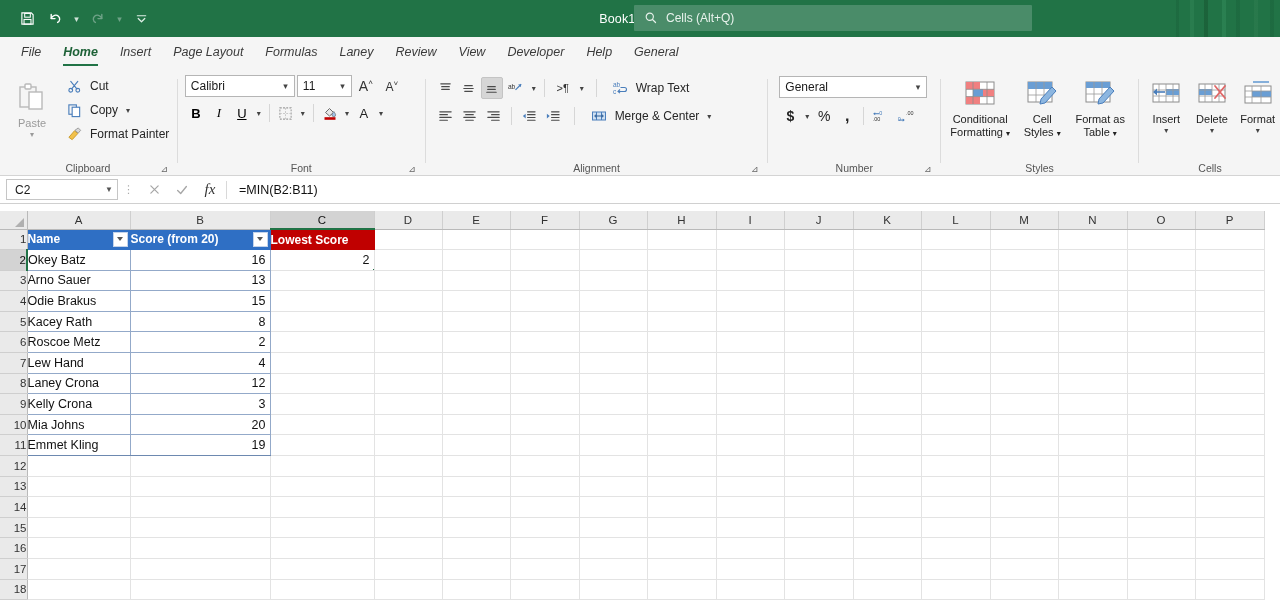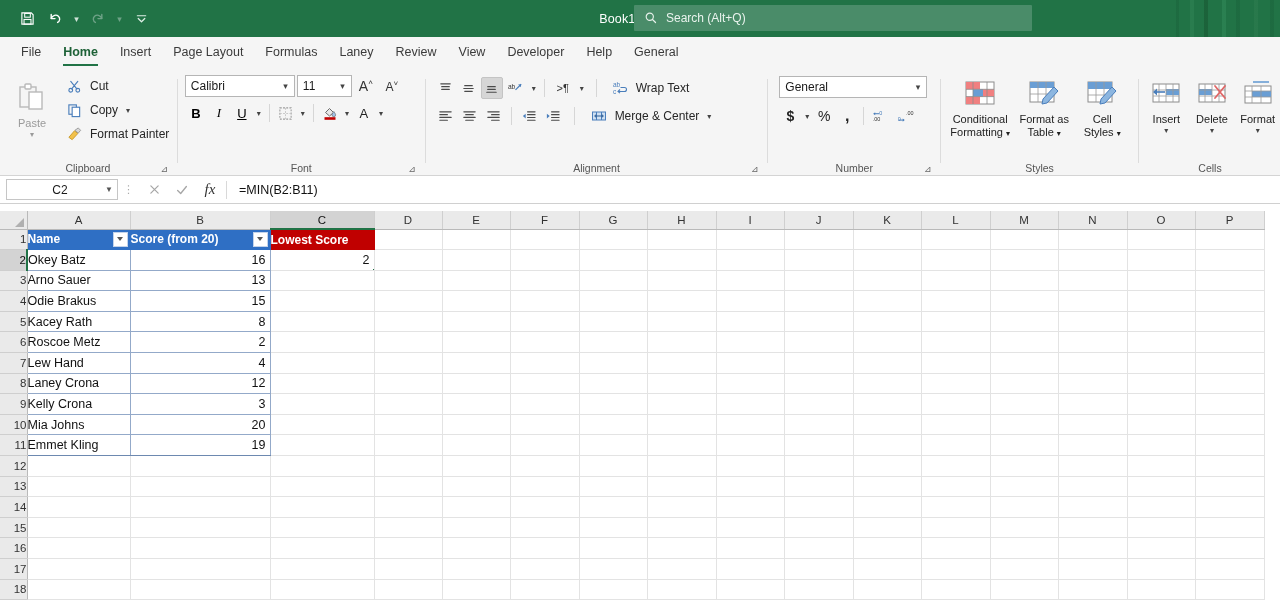--- a/index.html
+++ b/index.html
@@ -52,21 +52,21 @@
     opacity: .9;
   }
 
   
   .tabbar {
     height: 30px; background: #f5f5f5; display: flex; align-items: stretch;
     padding-left: 10px; border-bottom: none;
   }
   .tab {
     padding: 8px 11px; display: flex; align-items: center; font-size: 12.5px;
-    color: #3b3b3b; position: relative; white-space: nowrap;
+    color: #3b3b3b; position: relative; white-space: nowrap; font-style: italic;
   }
   .tab.active { color: #1d6137; font-weight: bold; }
   .tab.active::after {
     content: ""; position: absolute; left: 11px; right: 11px; bottom: 1px;
     height: 2.5px; background: #217346;
   }
 
   
   .ribbon {
     height: 109px; background: #f5f5f5; display: flex; position: relative;
@@ -113,21 +113,21 @@
 
   .vsep { width: 1px; height: 18px; background: #d6d6d6; margin: 0 4px; }
 
   
   .fbar {
     height: 28px; background: #fff; display: flex; align-items: center;
     border-bottom: 1px solid #d0d0d0; padding: 0 6px; gap: 0;
   }
   .namebox {
     width: 112px; height: 21px; border: 1px solid #c6c6c6; background: #fff;
-    display: flex; align-items: center; padding: 0 4px 0 8px; font-size: 12px; color: #1a1a1a; text-align: center;
+    display: flex; align-items: center; padding: 0 4px 0 8px; font-size: 12px; color: #1a1a1a;
   }
   .namebox .nv { flex: 1; }
   .namebox .nc { font-size: 8px; color: #555; }
   .fbar-grip { width: 22px; display: flex; align-items: center; justify-content: center; color: #aaa; font-size: 11px; letter-spacing: 1px;}
   .fbtns { display: flex; align-items: center; gap: 0; }
   .fbtn { width: 28px; height: 22px; display: flex; align-items: center; justify-content: center; color: #a6a6a6; font-size: 14px; }
   .fbtn.fx { color: #333; font-style: italic; font-family: "Liberation Serif", serif; font-size: 15px; }
   .fbar-sep { width: 1px; height: 18px; background: #d9d9d9; margin: 0 2px; }
   .finput { flex: 1; height: 22px; display: flex; align-items: center; padding-left: 10px; font-size: 12.5px; color: #111; }
 
@@ -241,21 +241,21 @@
       <span>Excel</span>
     </div>
 
     <div class="searchbox">
       <span class="mag">
         <svg width="14" height="14" viewBox="0 0 16 16">
             <circle cx="6.6" cy="6.6" r="4.1" fill="none" stroke="#e8f2ec" stroke-width="1.3"></circle>
             <path d="M9.7 9.7 L13.2 13.2" stroke="#e8f2ec" stroke-width="1.4" stroke-linecap="round"></path>
           </svg>
       </span>
-      <span class="ph">Search (Alt+Q)</span>
+      <span class="ph">Cells (Alt+Q)</span>
     </div>
 
     <div class="title-stripes"></div>
   </div>
 
   <div class="tabbar">
     <div class="tab">File</div>
     <div class="tab active">Home</div>
     <div class="tab">Insert</div>
     <div class="tab">Page Layout</div>
@@ -528,43 +528,43 @@
                 <rect x="4" y="3" width="14" height="7.3" fill="#f08080"></rect>
                 <rect x="18" y="10.3" width="14" height="7.3" fill="#f08080"></rect>
                 <rect x="4" y="17.6" width="14" height="7.4" fill="#f08080"></rect>
                 <rect x="11" y="10.3" width="10" height="7.3" fill="#6a9ed4"></rect>
                 <path d="M4 10.3h28M4 17.6h28M11 3v22M25 3v22" stroke="#8c8c8c" stroke-width=".8"></path>
               </svg>
           </span>
           <span class="lbl" style="color:#222">Conditional</span>
           <span class="lbl" style="color:#222"><span>Formatting</span> <span style="font-size:8px">▾</span></span>
         </div>
+        <div class="big-btn" style="width:56px">
+          <span class="ic">
+            <svg width="34" height="30" viewBox="0 0 34 30">
+                <rect x="3" y="3" width="24" height="20" fill="#fff" stroke="#8c8c8c" stroke-width="1"></rect>
+                <rect x="3" y="3" width="24" height="7" fill="#6a9ed4"></rect>
+                <path d="M3 16h24M11 3v20M19 3v20" stroke="#9a9a9a" stroke-width=".8"></path>
+                <path d="M16 20 L27 8 l4 4 L20 24 l-5 1z" fill="#8cb6e0" stroke="#4a7ebb" stroke-width="1"></path>
+              </svg>
+          </span>
+          <span class="lbl" style="color:#222">Cell</span>
+          <span class="lbl" style="color:#222"><span>Styles</span> <span style="font-size:8px">▾</span></span>
+        </div>
         <div class="big-btn" style="width:60px">
           <span class="ic">
             <svg width="34" height="30" viewBox="0 0 34 30">
                 <rect x="3" y="3" width="24" height="20" fill="#fff" stroke="#8c8c8c" stroke-width="1"></rect>
                 <rect x="3" y="3" width="24" height="6" fill="#6a9ed4"></rect>
                 <path d="M3 15h24M11 3v20M19 3v20" stroke="#9a9a9a" stroke-width=".8"></path>
                 <path d="M16 20 L27 8 l4 4 L20 24 l-5 1z" fill="#8cb6e0" stroke="#4a7ebb" stroke-width="1"></path>
               </svg>
           </span>
           <span class="lbl" style="color:#222">Format as</span>
           <span class="lbl" style="color:#222"><span>Table</span> <span style="font-size:8px">▾</span></span>
-        </div>
-        <div class="big-btn" style="width:56px">
-          <span class="ic">
-            <svg width="34" height="30" viewBox="0 0 34 30">
-                <rect x="3" y="3" width="24" height="20" fill="#fff" stroke="#8c8c8c" stroke-width="1"></rect>
-                <rect x="3" y="3" width="24" height="7" fill="#6a9ed4"></rect>
-                <path d="M3 16h24M11 3v20M19 3v20" stroke="#9a9a9a" stroke-width=".8"></path>
-                <path d="M16 20 L27 8 l4 4 L20 24 l-5 1z" fill="#8cb6e0" stroke="#4a7ebb" stroke-width="1"></path>
-              </svg>
-          </span>
-          <span class="lbl" style="color:#222">Cell</span>
-          <span class="lbl" style="color:#222"><span>Styles</span> <span style="font-size:8px">▾</span></span>
         </div>
       </div>
       <div class="group-label">
         <span>Styles</span>
       </div>
     </div>
     <div class="group-sep"></div>
 
     <div class="group" style="width:140px">
       <div class="group-body" style="padding-left:4px;gap:0">

